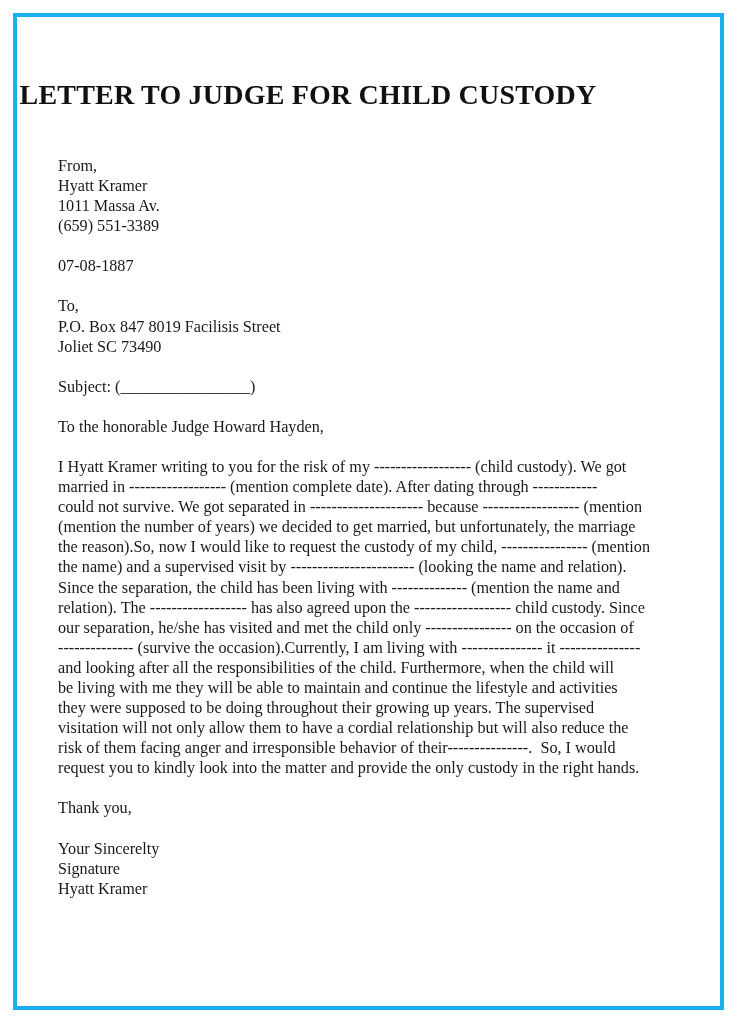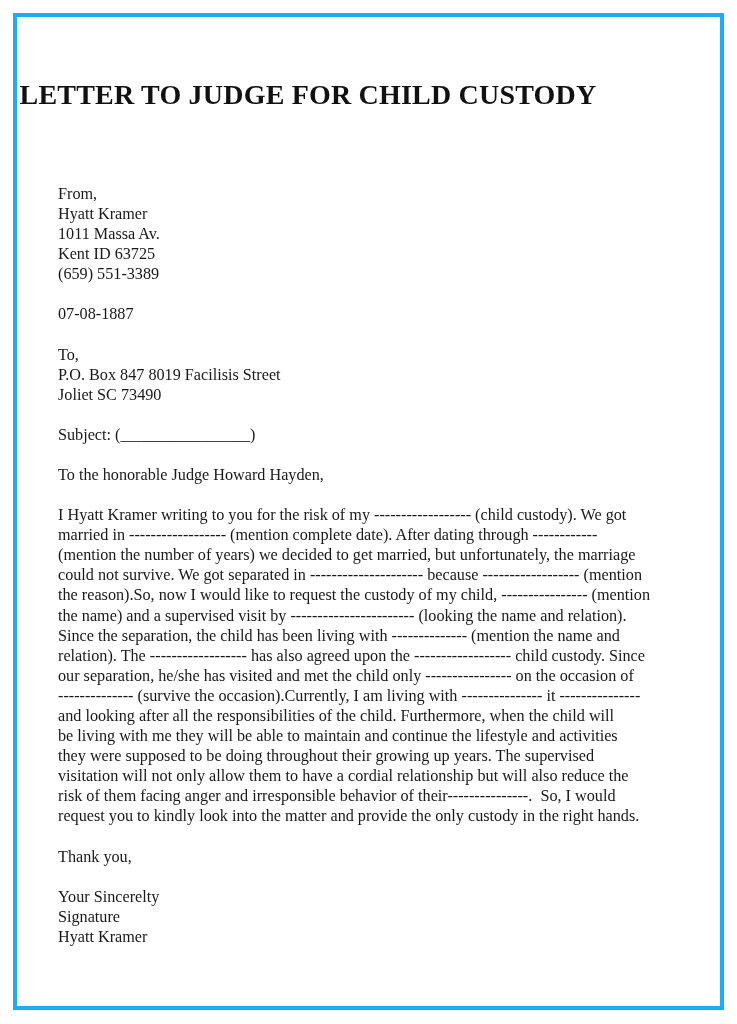--- a/index.html
+++ b/index.html
@@ -92,27 +92,26 @@
 <body style="background: rgb(255, 255, 255);">
 
 <div class="page" style="background: rgb(255, 255, 255);">
 
   <div class="page-frame" style="border-color: rgb(26, 174, 240);"></div>
 
   <h1 class="doc-title">LETTER TO JUDGE FOR CHILD CUSTODY</h1>
 
   <div class="content">
 
-    <div class="body-block" style="color: rgb(25, 25, 25); margin-top: 28px;">
+    <div class="body-block" style="color: rgb(25, 25, 25);">
 
       <div class="para">
         <div class="line">From,</div>
         <div class="line">Hyatt Kramer</div>
         <div class="line">1011 Massa Av.</div>
-        <div class="line">Kent ID 63725</div>
         <div class="line">(659) 551-3389</div>
       </div>
 
       <div class="gap-md"></div>
 
       <div class="para">
         <div class="line">07-08-1887</div>
       </div>
 
       <div class="gap-md"></div>
@@ -134,22 +133,22 @@
       <div class="para salutation">
         <div class="line">To the honorable Judge Howard Hayden,</div>
       </div>
 
       <div class="gap-md"></div>
 
       <div class="para body-paragraph">
         <div class="lines" id="body-lines">
             <div class="line">I Hyatt Kramer writing to you for the risk of my ------------------ (child custody). We got</div>
             <div class="line">married in ------------------ (mention complete date). After dating through ------------</div>
+            <div class="line">could not survive. We got separated in --------------------- because ------------------ (mention</div>
             <div class="line">(mention the number of years) we decided to get married, but unfortunately, the marriage</div>
-            <div class="line">could not survive. We got separated in --------------------- because ------------------ (mention</div>
             <div class="line">the reason).So, now I would like to request the custody of my child, ---------------- (mention</div>
             <div class="line">the name) and a supervised visit by ----------------------- (looking the name and relation).</div>
             <div class="line">Since the separation, the child has been living with -------------- (mention the name and</div>
             <div class="line">relation). The ------------------ has also agreed upon the ------------------ child custody. Since</div>
             <div class="line">our separation, he/she has visited and met the child only ---------------- on the occasion of</div>
             <div class="line">-------------- (survive the occasion).Currently, I am living with --------------- it ---------------</div>
             <div class="line">and looking after all the responsibilities of the child. Furthermore, when the child will</div>
             <div class="line">be living with me they will be able to maintain and continue the lifestyle and activities</div>
             <div class="line">they were supposed to be doing throughout their growing up years. The supervised</div>
             <div class="line">visitation will not only allow them to have a cordial relationship but will also reduce the</div>

